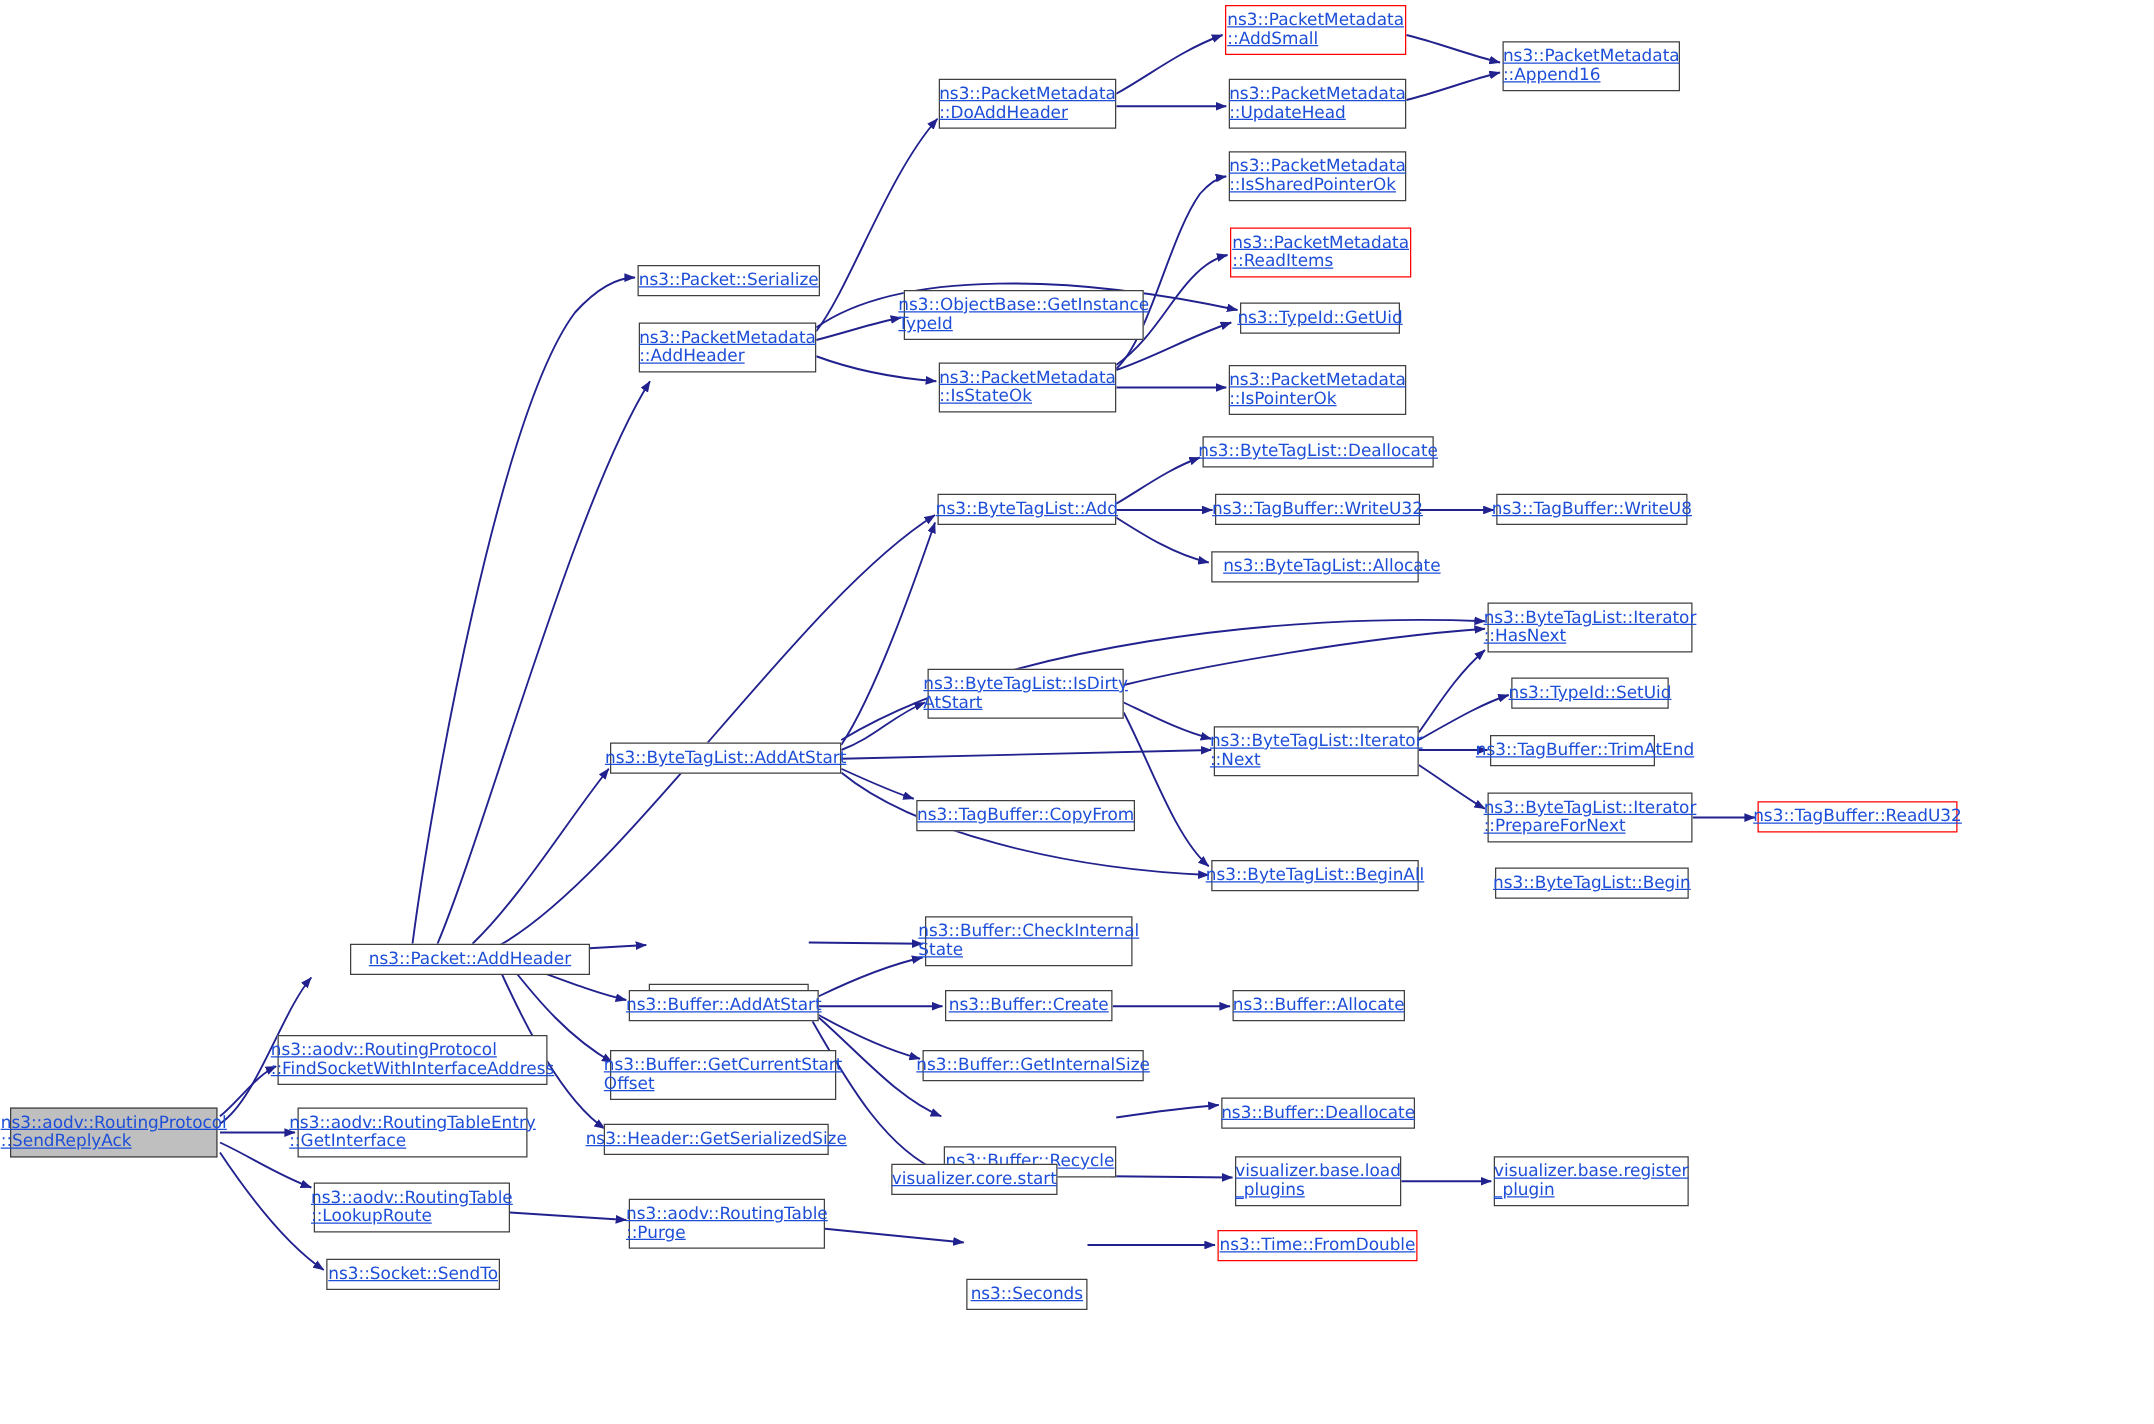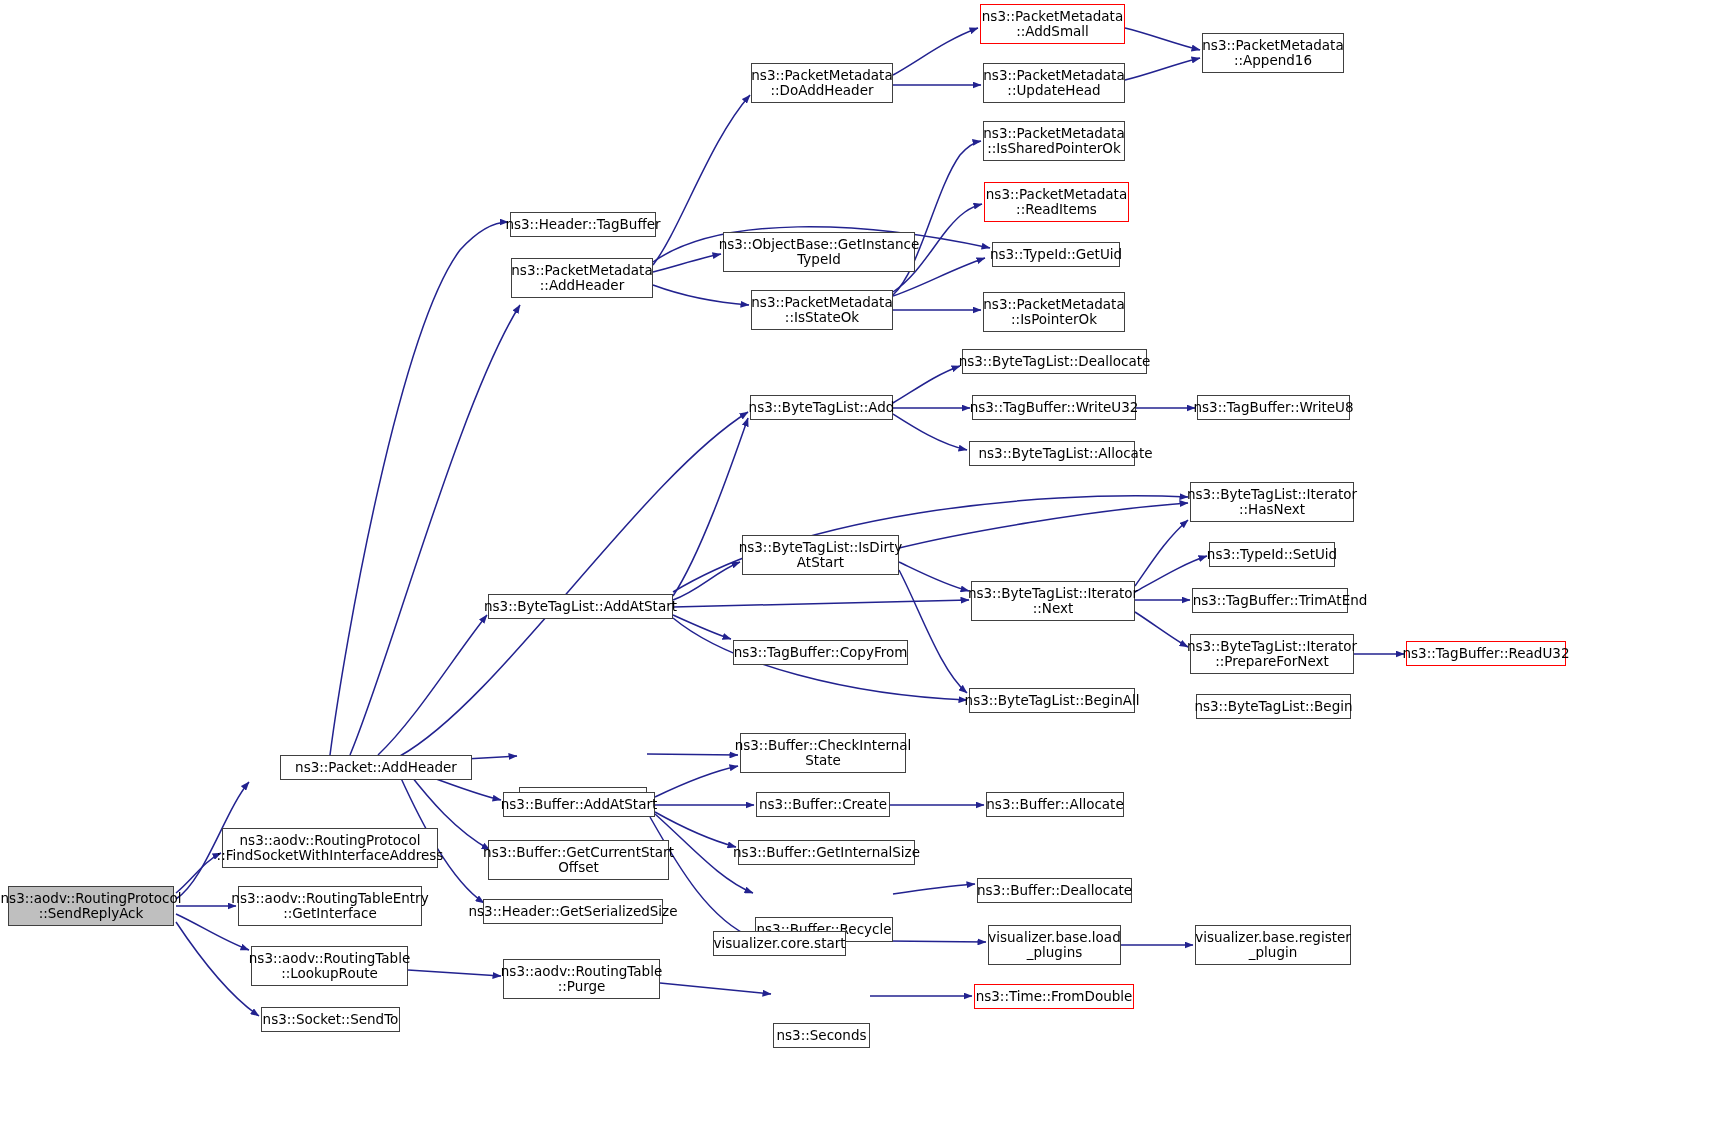--- a/index.html
+++ b/index.html
@@ -1,21 +1,21 @@
 <!DOCTYPE html>
 <html><head>
 <meta charset="utf-8">
 <style>
   html,body{margin:0;padding:0;background:#ffffff;}
   #canvas{position:relative;width:1723px;height:1139px;background:#fff;
           font-family:"DejaVu Sans","Liberation Sans",sans-serif;overflow:hidden;}
   svg.edges{position:absolute;left:0;top:0;width:1723px;height:1139px;pointer-events:none;}
   .node{position:absolute;box-sizing:border-box;border:1px solid #404040;background:#ffffff;
-        display:flex;align-items:center;justify-content:center;text-align:center;
-        font-size:13.5px;color:#000000;line-height:1.12;padding:1px 4px;white-space:pre-line;}
+        display:flex;align-items:center;justify-content:center;
+        font-size:13.5px;color:#1d4ed8;line-height:1.12;padding:1px 4px;white-space:pre-line;text-decoration:underline;}
   .node.red{border:1.6px solid #ff0000;}
   .node.cur{background:#bfbfbf;border:1.6px solid #404040;}
   .node.thick{border-width:1.6px;}
 </style>
 </head>
 <body>
 
 <div id="canvas">
   <svg class="edges">
     <defs>
@@ -90,21 +90,21 @@
       <div class="node" style="left: 238px; top: 886px; width: 184px; height: 40px;">ns3::aodv::RoutingTableEntry
 ::GetInterface</div>
       <div class="node" style="left: 251px; top: 946px; width: 157px; height: 40px;">ns3::aodv::RoutingTable
 ::LookupRoute</div>
       <div class="node" style="left: 261px; top: 1007px; width: 139px; height: 25px;">ns3::Socket::SendTo</div>
       <div class="node" style="left: 503px; top: 959px; width: 157px; height: 40px;">ns3::aodv::RoutingTable
 ::Purge</div>
       <div class="node" style="left: 773px; top: 984px; width: 97px; height: 25px; margin-top: 39px;">ns3::Seconds</div>
       <div class="node red" style="left: 974px; top: 984px; width: 160px; height: 25px;">ns3::Time::FromDouble</div>
       <div class="node thick" style="left: 249px; top: 755px; width: 192px; height: 25px; margin-left: 31px;">ns3::Packet::AddHeader</div>
-      <div class="node thick" style="left: 510px; top: 212px; width: 146px; height: 25px;">ns3::Header::TagBuffer</div>
+      <div class="node thick" style="left: 510px; top: 212px; width: 146px; height: 25px;">ns3::Packet::Serialize</div>
       <div class="node thick" style="left: 511px; top: 258px; width: 142px; height: 40px;">ns3::PacketMetadata
 ::AddHeader</div>
       <div class="node thick" style="left: 751px; top: 63px; width: 142px; height: 40px;">ns3::PacketMetadata
 ::DoAddHeader</div>
       <div class="node red" style="left: 980px; top: 4px; width: 145px; height: 40px;">ns3::PacketMetadata
 ::AddSmall</div>
       <div class="node" style="left: 983px; top: 63px; width: 142px; height: 40px;">ns3::PacketMetadata
 ::UpdateHead</div>
       <div class="node thick" style="left: 1202px; top: 33px; width: 142px; height: 40px;">ns3::PacketMetadata
 ::Append16</div>
@@ -124,21 +124,21 @@
       <div class="node thick" style="left: 972px; top: 395px; width: 164px; height: 25px;">ns3::TagBuffer::WriteU32</div>
       <div class="node thick" style="left: 1197px; top: 395px; width: 153px; height: 25px;">ns3::TagBuffer::WriteU8</div>
       <div class="node thick" style="left: 969px; top: 441px; width: 166px; height: 25px; padding-left: 31px;">ns3::ByteTagList::Allocate</div>
       <div class="node thick" style="left: 1190px; top: 482px; width: 164px; height: 40px;">ns3::ByteTagList::Iterator
 ::HasNext</div>
       <div class="node thick" style="left: 742px; top: 535px; width: 157px; height: 40px;">ns3::ByteTagList::IsDirty
 AtStart</div>
       <div class="node" style="left: 1209px; top: 542px; width: 126px; height: 25px;">ns3::TypeId::SetUid</div>
       <div class="node thick" style="left: 971px; top: 581px; width: 164px; height: 40px;">ns3::ByteTagList::Iterator
 ::Next</div>
-      <div class="node thick" style="left: 1192px; top: 588px; width: 156px; height: 25px; padding-left: 24px;">ns3::TagBuffer::TrimAtEnd</div>
+      <div class="node thick" style="left: 1192px; top: 588px; width: 132px; height: 25px; padding-left: 24px;">ns3::TagBuffer::TrimAtEnd</div>
       <div class="node thick" style="left: 488px; top: 594px; width: 185px; height: 25px;">ns3::ByteTagList::AddAtStart</div>
       <div class="node thick" style="left: 1190px; top: 634px; width: 164px; height: 40px;">ns3::ByteTagList::Iterator
 ::PrepareForNext</div>
       <div class="node red" style="left: 1406px; top: 641px; width: 160px; height: 25px;">ns3::TagBuffer::ReadU32</div>
       <div class="node thick" style="left: 733px; top: 640px; width: 175px; height: 25px;">ns3::TagBuffer::CopyFrom</div>
       <div class="node thick" style="left: 969px; top: 688px; width: 166px; height: 25px;">ns3::ByteTagList::BeginAll</div>
       <div class="node thick" style="left: 1196px; top: 694px; width: 155px; height: 25px;">ns3::ByteTagList::Begin</div>
       <div class="node thick" style="left: 519px; top: 743px; width: 128px; height: 25px; margin-top: 44px;">ns3::Buffer::Begin</div>
       <div class="node thick" style="left: 740px; top: 733px; width: 166px; height: 40px;">ns3::Buffer::CheckInternal
 State</div>

